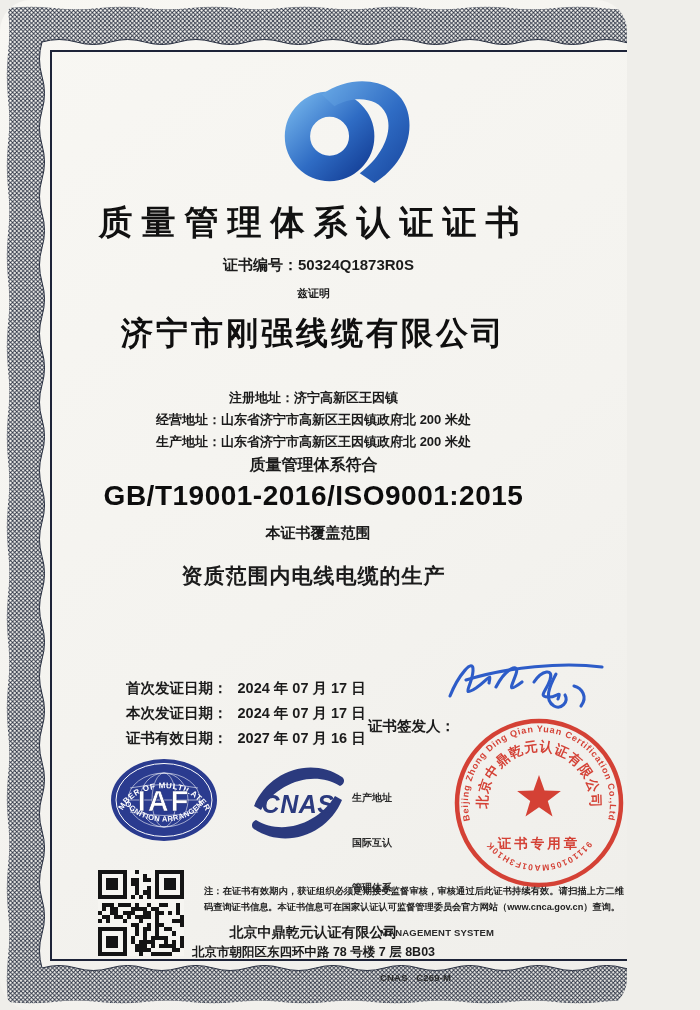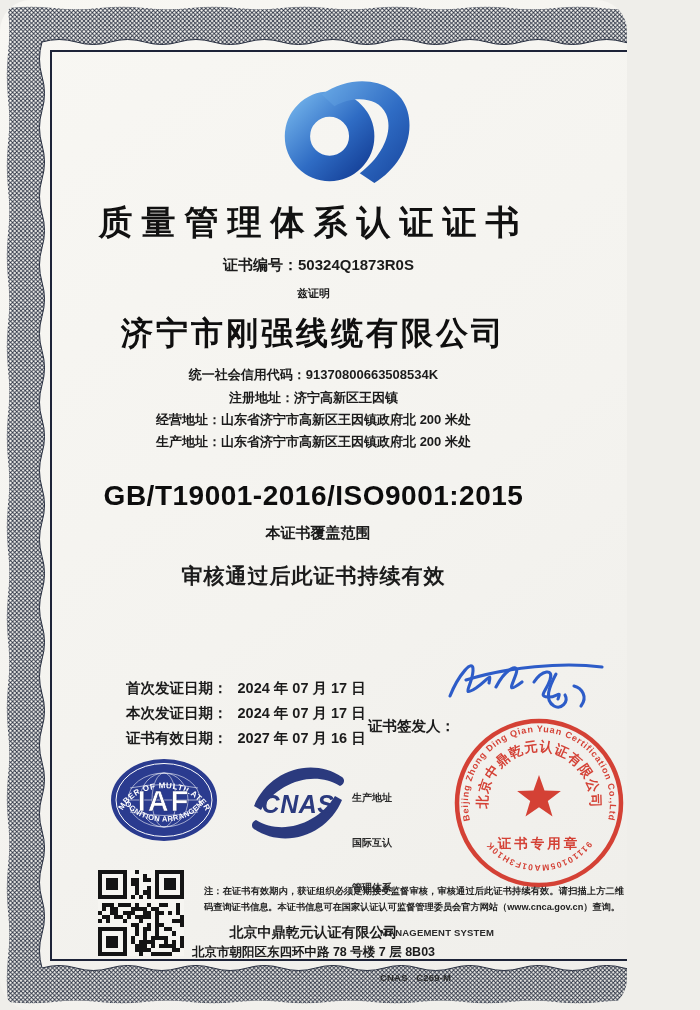--- a/index.html
+++ b/index.html
@@ -68,36 +68,34 @@
     <path d="M 50,21 C 86,-4 130,8 138,38 C 146,66 130,96 104,112 L 89,102
              C 112,85 124,59 116,41 C 108,23 82,22 63,33 Z" fill="url(#lg)"></path>
   </svg>
 
   <div class="abs ctr title">质量管理体系认证证书</div>
   <div class="abs ctr certno">
     <span>证书编号：</span><span>50324Q1873R0S</span>
   </div>
   <div class="abs ctr declare">兹证明</div>
   <div class="abs ctr company">济宁市刚强线缆有限公司</div>
-  <div class="abs ctr credit">
-    <span>统一社会信用代码：</span><span>91370800663508534K</span>
-  </div>
   <div class="abs ctr addr1">
     <span>注册地址：</span><span>济宁高新区王因镇</span>
   </div>
   <div class="abs ctr addr2">
     <span>经营地址：</span><span>山东省济宁市高新区王因镇政府北 200 米处</span>
   </div>
   <div class="abs ctr addr3">
     <span>生产地址：</span><span>山东省济宁市高新区王因镇政府北 200 米处</span>
   </div>
 
+  <div class="abs ctr conform">质量管理体系符合</div>
   <div class="abs ctr standard">GB/T19001-2016/ISO9001:2015</div>
   <div class="abs ctr scopelabel">本证书覆盖范围</div>
-  <div class="abs ctr scope">审核通过后此证书持续有效</div>
+  <div class="abs ctr scope">资质范围内电线电缆的生产</div>
 
   <div class="abs dates">
     <div class="row">
       <span class="lbl">首次发证日期：</span><span>2024 年 07 月 17 日</span>
     </div>
     <div class="row">
       <span class="lbl">本次发证日期：</span><span>2024 年 07 月 17 日</span>
     </div>
     <div class="row">
       <span class="lbl">证书有效日期：</span><span>2027 年 07 月 16 日</span>

